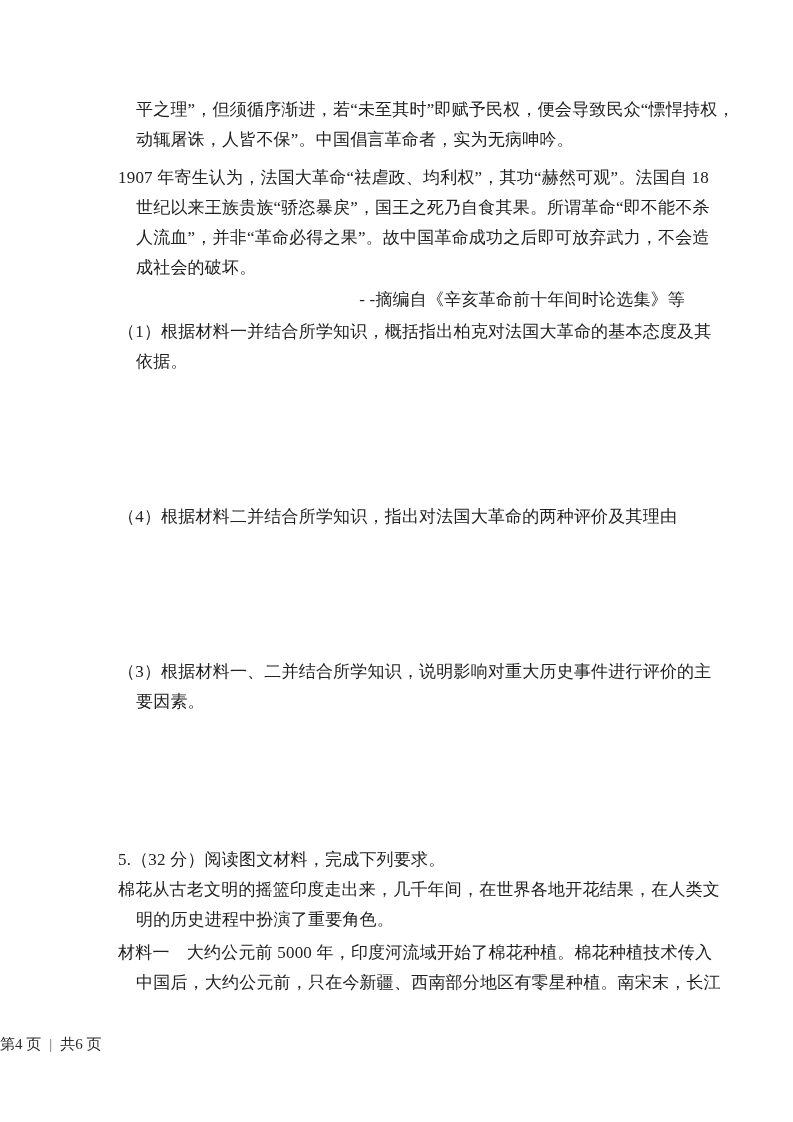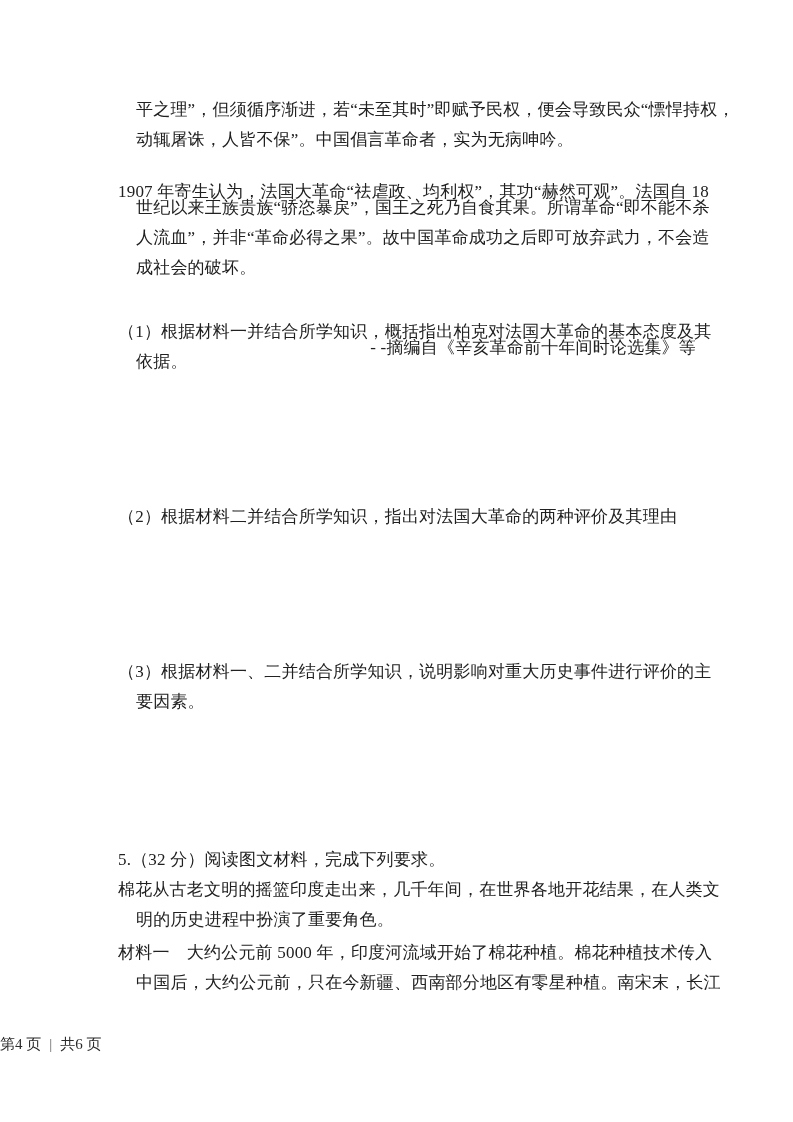--- a/index.html
+++ b/index.html
@@ -21,25 +21,24 @@
   .line {
     position: absolute;
     font-size: 17px;
     line-height: 24px;
     white-space: nowrap;
     letter-spacing: 0.2px;
   }
   .indent-first { left: 118px; }
   .indent-cont  { left: 136px; }
   .source-line {
-    left: 120px;
+    left: 109px;
     width: 576px;
     text-align: right;
     white-space: nowrap;
-    margin-top: 48px;
   }
   .footer {
     position: absolute;
     top: 1033px;
     left: 0;
     width: 100%;
     font-size: 15px;
     line-height: 22px;
     color: #2b2b2b;
   }
@@ -49,31 +48,31 @@
   }
 </style>
 </head>
 <body>
 
 <div class="page">
 
   <div class="line indent-cont" style="top:98px">平之理”，但须循序渐进，若“未至其时”即赋予民权，便会导致民众“慓悍持权，</div>
   <div class="line indent-cont" style="top:128px">动辄屠诛，人皆不保”。中国倡言革命者，实为无病呻吟。</div>
 
-  <div class="line indent-first" style="top:180px">1907 年寄生认为，法国大革命“祛虐政、均利权”，其功“赫然可观”。法国自 18</div>
+  <div class="line indent-first" style="top:166px">1907 年寄生认为，法国大革命“祛虐政、均利权”，其功“赫然可观”。法国自 18</div>
   <div class="line indent-cont" style="top:226px">人流血”，并非“革命必得之果”。故中国革命成功之后即可放弃武力，不会造</div>
   <div class="line indent-cont" style="top:196px">世纪以来王族贵族“骄恣暴戾”，国王之死乃自食其果。所谓革命“即不能不杀</div>
   <div class="line indent-cont" style="top:256px">成社会的破坏。</div>
 
   <div class="line source-line" style="top:288px">- -摘编自《辛亥革命前十年间时论选集》等</div>
 
   <div class="line indent-first" style="top:320px">（1）根据材料一并结合所学知识，概括指出柏克对法国大革命的基本态度及其</div>
   <div class="line indent-cont" style="top:350px">依据。</div>
 
-  <div class="line indent-first" style="top:505px">（2）根据材料二并结合所学知识，指出对法国大革命的两种评价及其理由</div>
+  <div class="line indent-first" style="top:505px">（4）根据材料二并结合所学知识，指出对法国大革命的两种评价及其理由</div>
 
   <div class="line indent-first" style="top:660px">（3）根据材料一、二并结合所学知识，说明影响对重大历史事件进行评价的主</div>
   <div class="line indent-cont" style="top:690px">要因素。</div>
 
   <div class="line indent-first" style="top:848px">5.（32 分）阅读图文材料，完成下列要求。</div>
   <div class="line indent-first" style="top:878px">棉花从古老文明的摇篮印度走出来，几千年间，在世界各地开花结果，在人类文</div>
   <div class="line indent-cont" style="top:908px">明的历史进程中扮演了重要角色。</div>
 
   <div class="line indent-first" style="top:941px">材料一　大约公元前 5000 年，印度河流域开始了棉花种植。棉花种植技术传入</div>
   <div class="line indent-cont" style="top:971px">中国后，大约公元前，只在今新疆、西南部分地区有零星种植。南宋末，长江</div>

